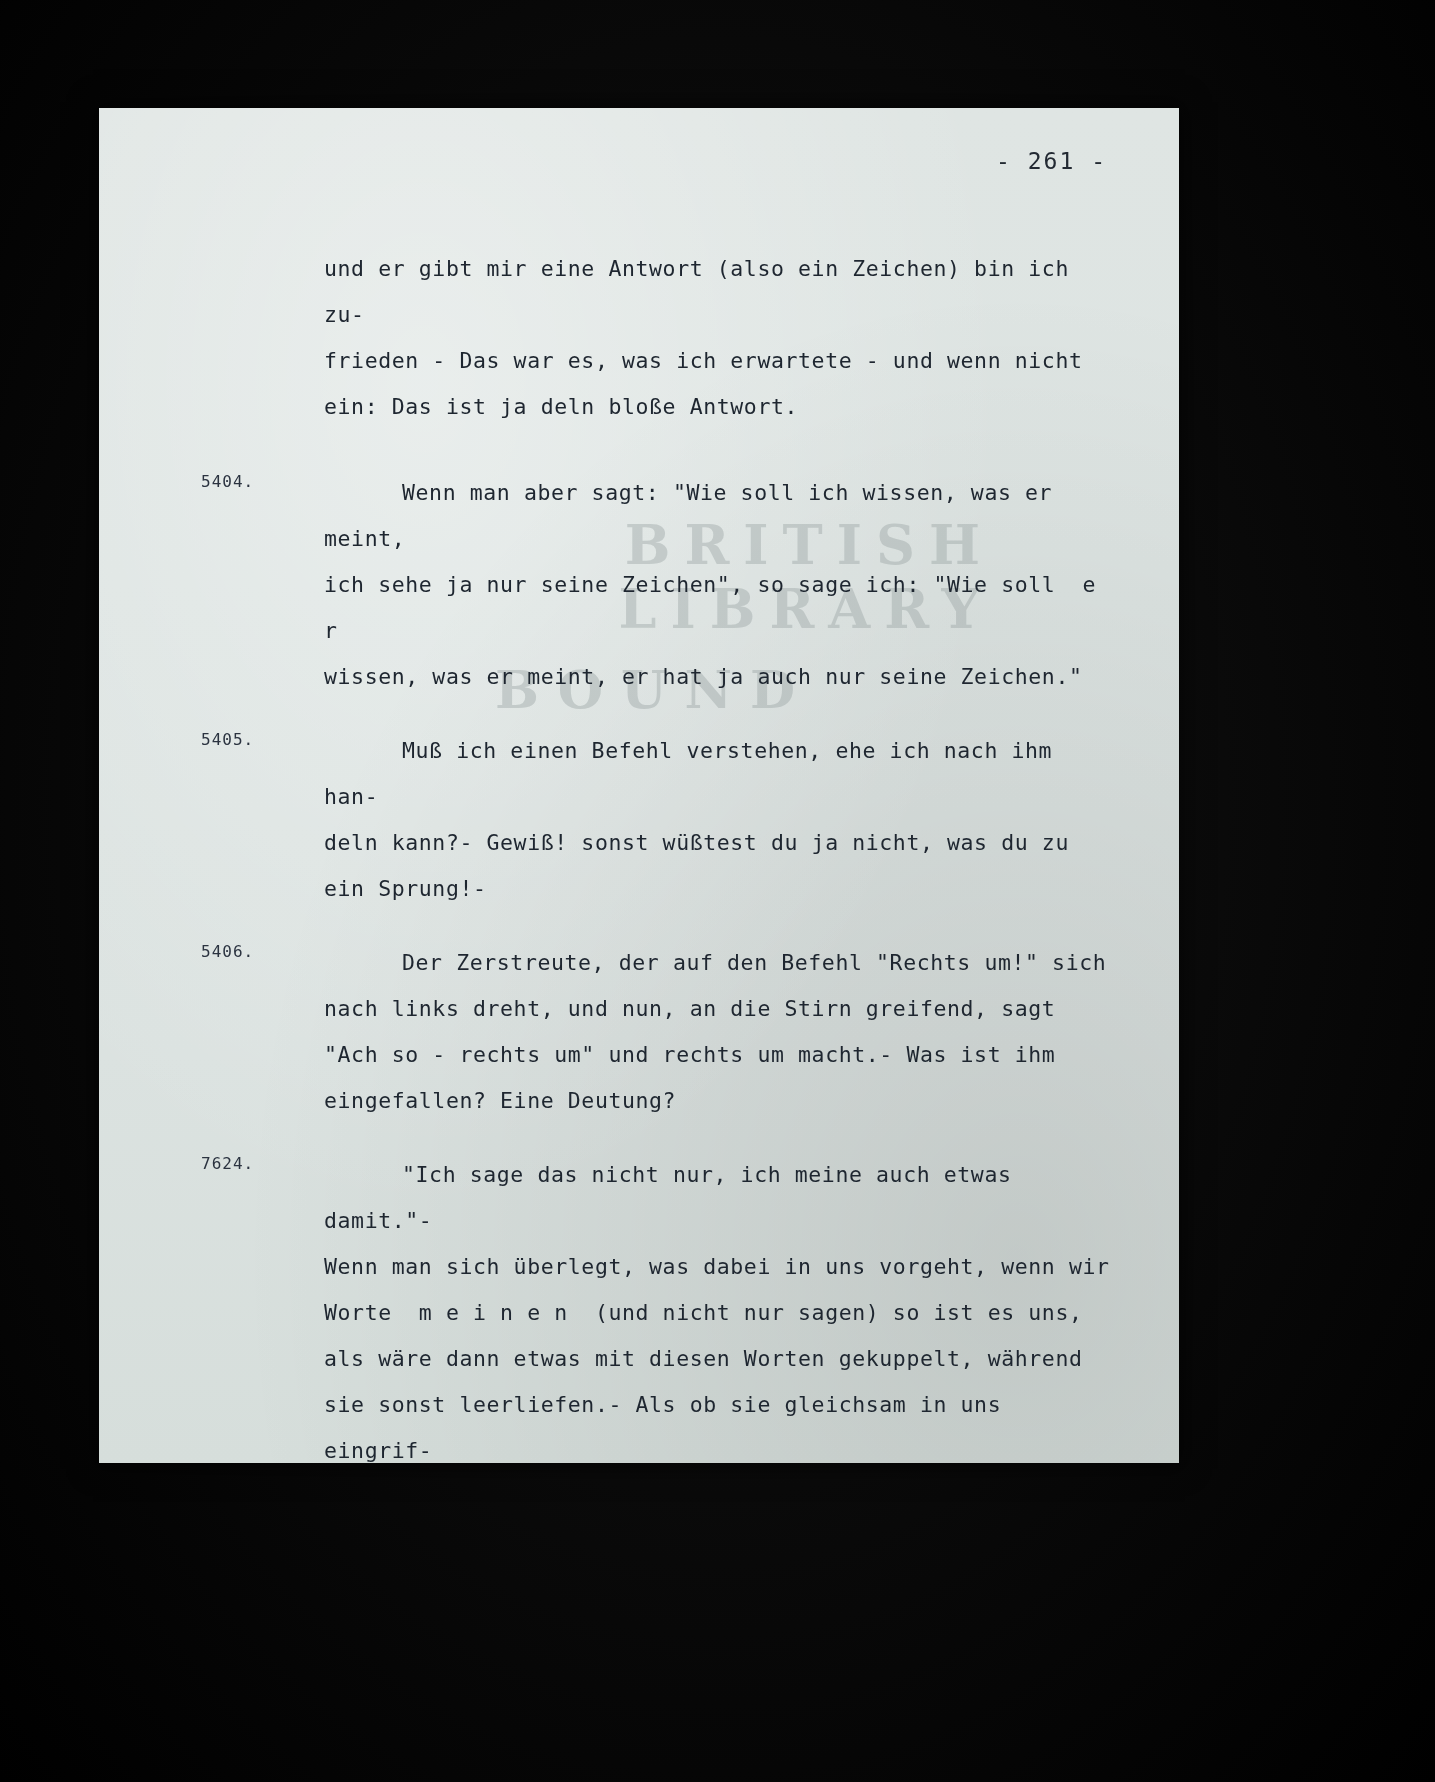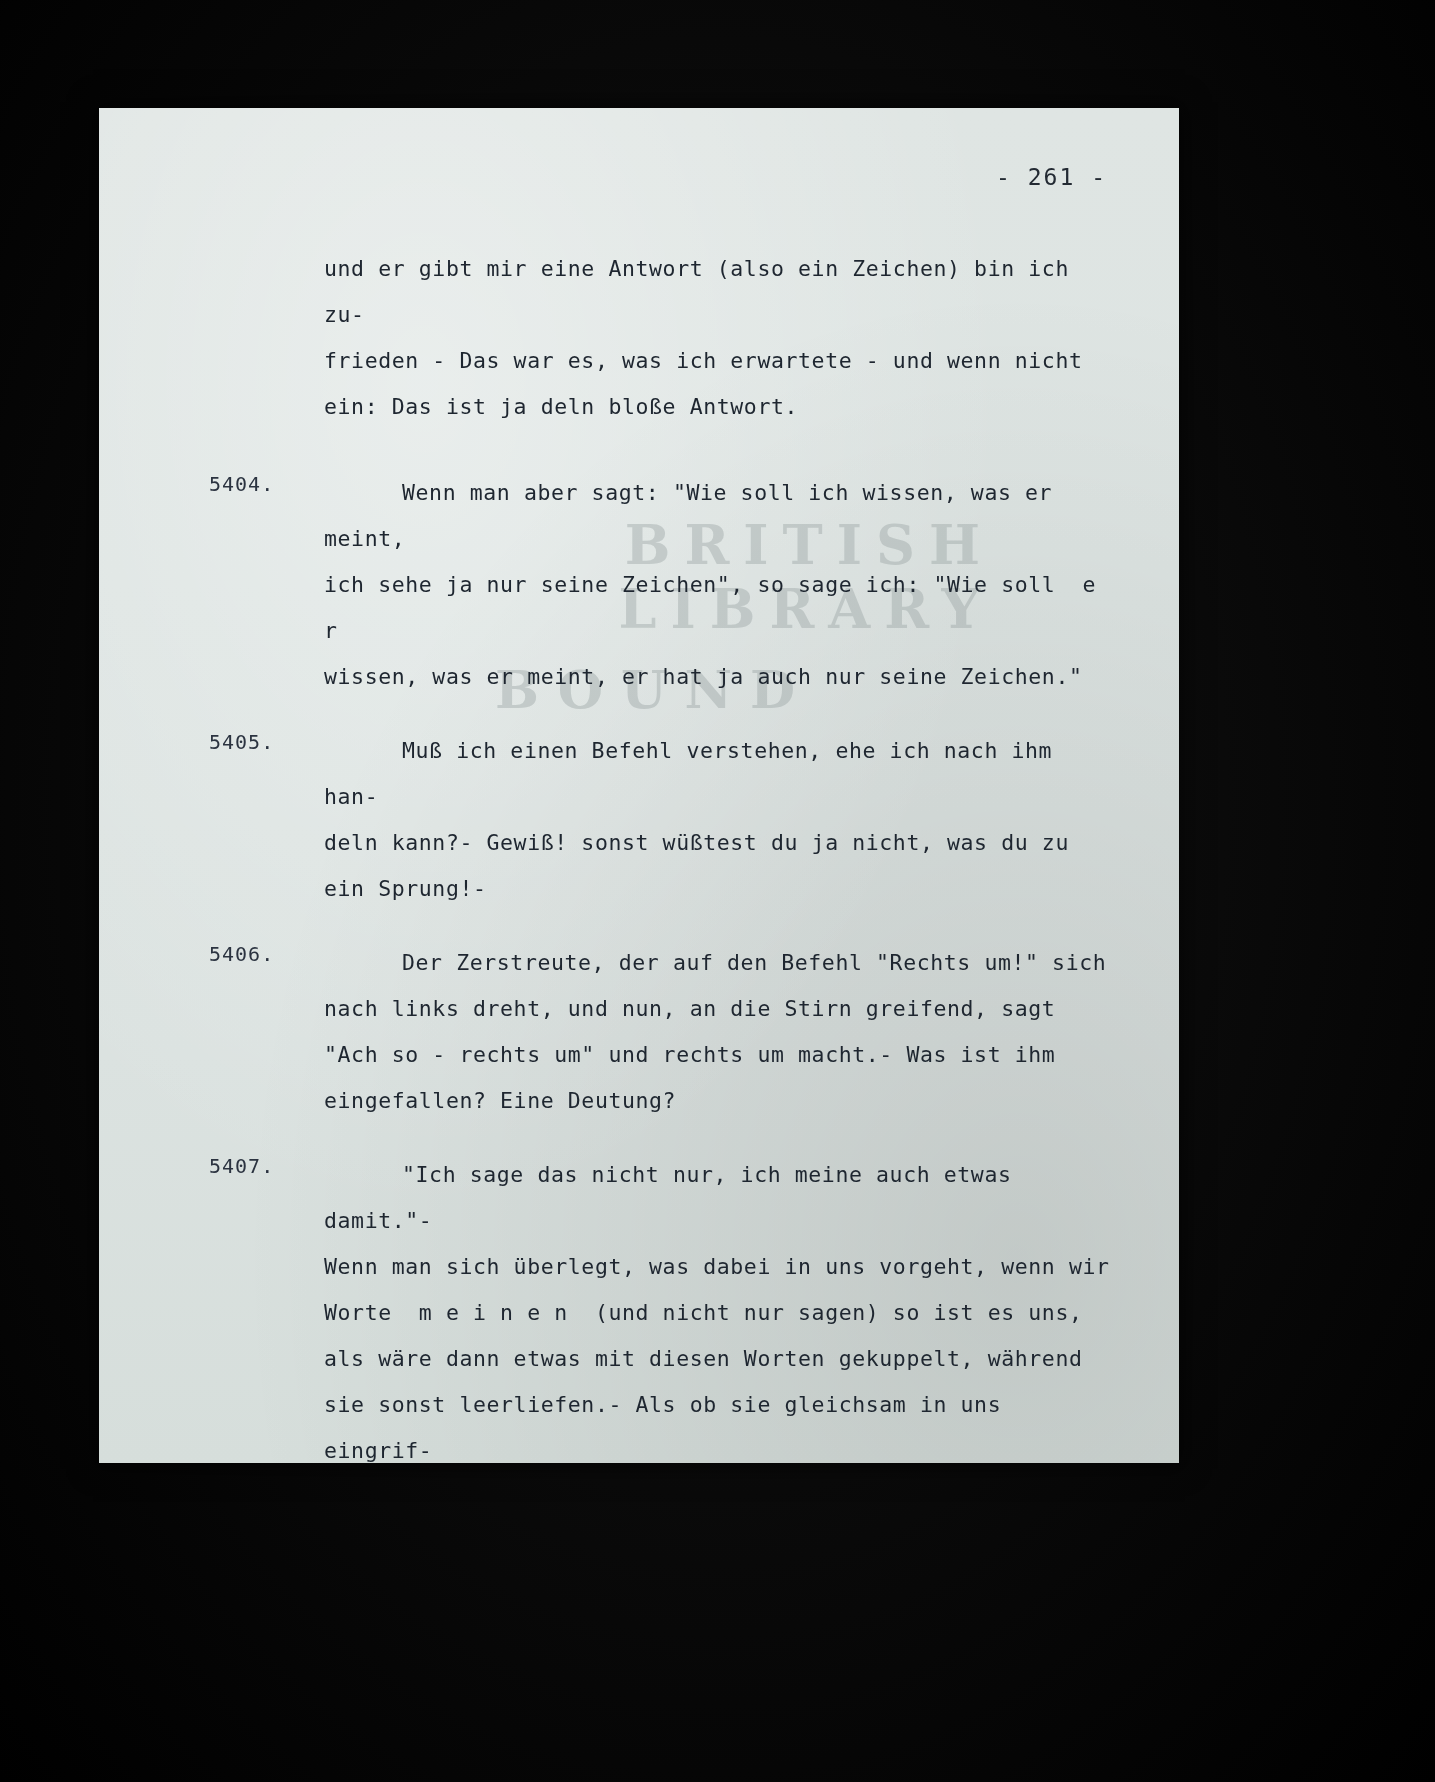--- a/index.html
+++ b/index.html
@@ -64,44 +64,44 @@
 
   .content {
     position: absolute;
     inset: 0;
     z-index: 3;
   }
 
   .page-number {
     position: absolute;
     right: 72px;
-    top: 56px;
+    top: 40px;
     font-size: 23px;
     letter-spacing: 2px;
     color: #232a33;
   }
 
   .body-text {
     position: absolute;
     left: 0;
     top: 138px;
     width: 100%;
   }
 
   .para {
     position: relative;
     margin-bottom: 28px;
     padding-left: 225px;
     padding-right: 60px;
   }
   .para .num {
     position: absolute;
-    left: 110px;
+    left: 102px;
     top: 2px;
-    font-size: 20px;
+    font-size: 16px;
     color: #2b3340;
     letter-spacing: 1px;
   }
   .para .lines {
     font-size: 21.5px;
     line-height: 46px;
     color: #1e2630;
     letter-spacing: 0.6px;
     white-space: pre-wrap;
   }
@@ -135,19 +135,19 @@
         </div>
         <div class="para indent">
           <span class="num">5405.</span>
           <div class="lines"><span class="ln">Muß ich einen Befehl verstehen, ehe ich nach ihm han-</span><span class="ln">deln kann?- Gewiß! sonst wüßtest du ja nicht, was du zu</span><span class="ln">ein Sprung!-</span></div>
         </div>
         <div class="para indent">
           <span class="num">5406.</span>
           <div class="lines"><span class="ln">Der Zerstreute, der auf den Befehl "Rechts um!" sich</span><span class="ln">nach links dreht, und nun, an die Stirn greifend, sagt</span><span class="ln">"Ach so - rechts um" und rechts um macht.- Was ist ihm</span><span class="ln">eingefallen? Eine Deutung?</span></div>
         </div>
         <div class="para indent">
-          <span class="num">5407.</span>
+          <span class="num">7624.</span>
           <div class="lines"><span class="ln">"Ich sage das nicht nur, ich meine auch etwas damit."-</span><span class="ln">Wenn man sich überlegt, was dabei in uns vorgeht, wenn wir</span><span class="ln">Worte  m e i n e n  (und nicht nur sagen) so ist es uns,</span><span class="ln">als wäre dann etwas mit diesen Worten gekuppelt, während</span><span class="ln">sie sonst leerliefen.- Als ob sie gleichsam in uns eingrif-</span></div>
         </div>
       </div>
   </div>
 
 </div>
 
 </body></html>

